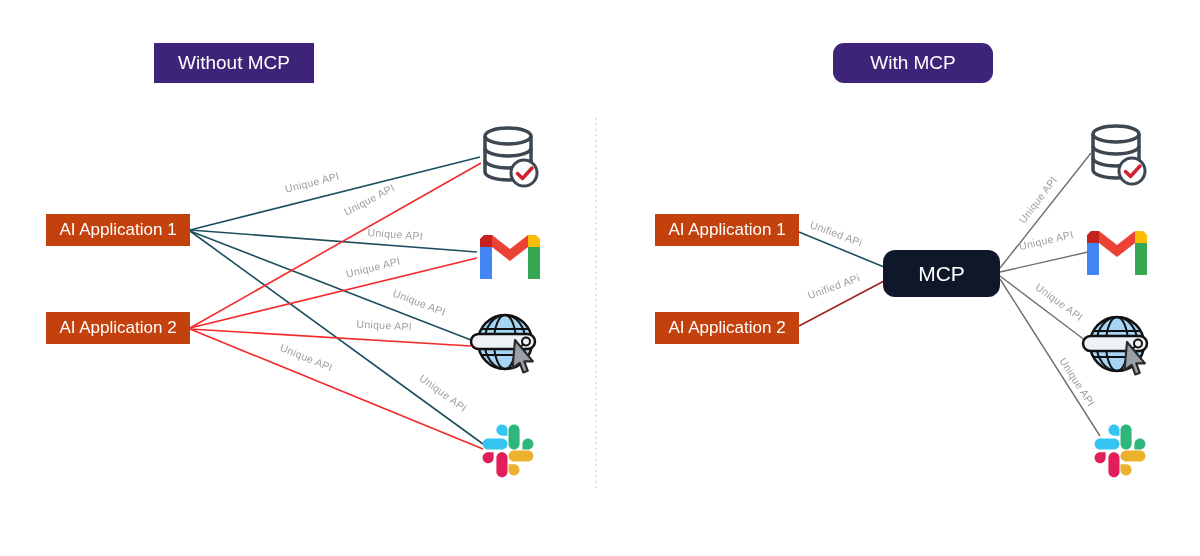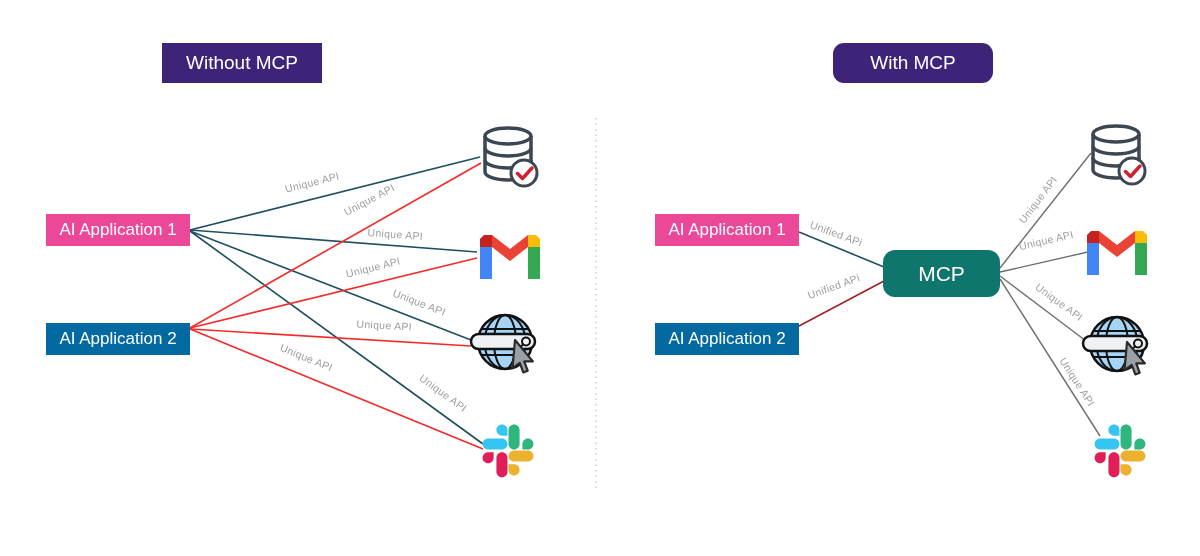--- a/index.html
+++ b/index.html
@@ -5,30 +5,30 @@
   html,body{margin:0;padding:0;}
   body{
     width:1200px;height:556px;position:relative;background:#ffffff;
     font-family:"Liberation Sans",sans-serif;overflow:hidden;
   }
   .box{
     position:absolute;display:flex;align-items:center;justify-content:center;
     color:#ffffff;white-space:nowrap;box-sizing:border-box;
   }
   .hdr{width:160px;height:40px;font-size:19px;background:#3e2478;}
-  #hdr-left{left:162px;top:43px;}
+  #hdr-left{left:154px;top:43px;}
   #hdr-right{left:833px;top:43px;border-radius:11px;}
   .app{width:144px;height:32px;font-size:17px;}
-  .app1{background:#ec4899;}
-  .app2{background:#0369a1;margin-top:11px;}
+  .app1{background:#c2410c;}
+  .app2{background:#c2410c;}
   #l-app1{left:46px;top:214px;}
   #l-app2{left:46px;top:312px;}
   #r-app1{left:655px;top:214px;}
   #r-app2{left:655px;top:312px;}
-  #mcp-box{left:883px;top:250px;width:117px;height:47px;background:#0f766e;border-radius:12px;font-size:21px;}
+  #mcp-box{left:883px;top:250px;width:117px;height:47px;background:#0f172a;border-radius:12px;font-size:21px;}
   svg.layer{position:absolute;left:0;top:0;}
   .lbl{
     font-family:"Liberation Sans",sans-serif;font-size:10.5px;fill:#9e9e9e;
     text-anchor:middle;letter-spacing:.3px;
   }
   .teal-line{stroke:#1d4f60;stroke-width:1.6;}
   .red-line{stroke:#f42a2a;stroke-width:1.6;}
   .darkred-line{stroke:#a32020;stroke-width:1.6;}
   .gray-line{stroke:#6e6e6e;stroke-width:1.4;}
 </style>

